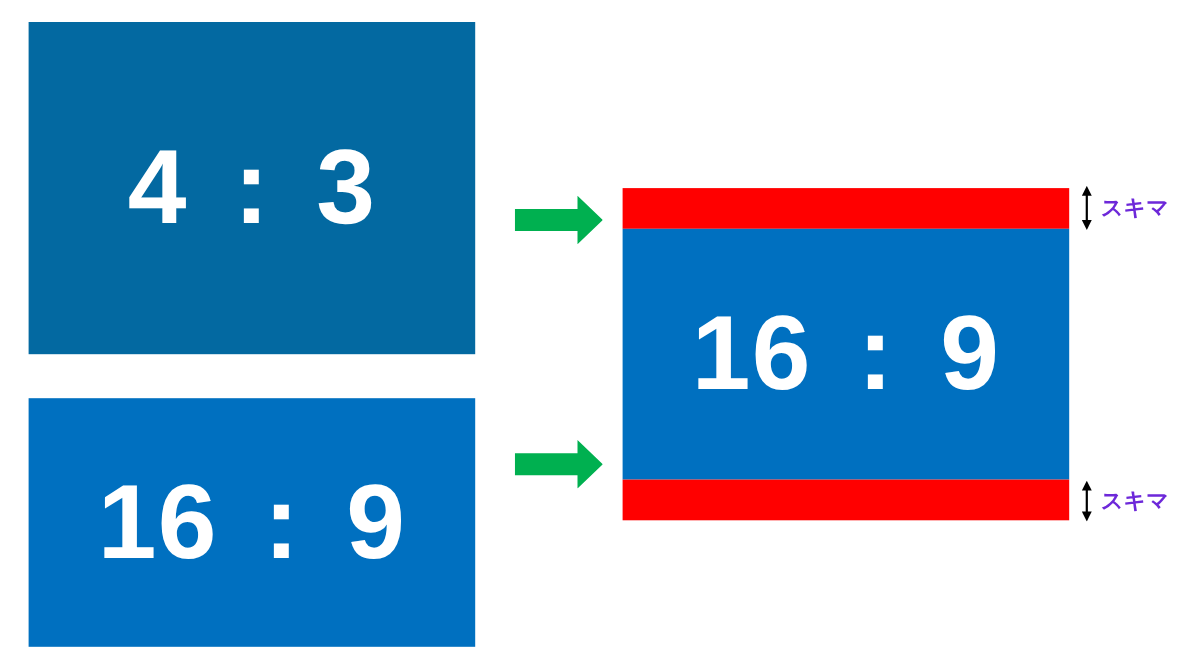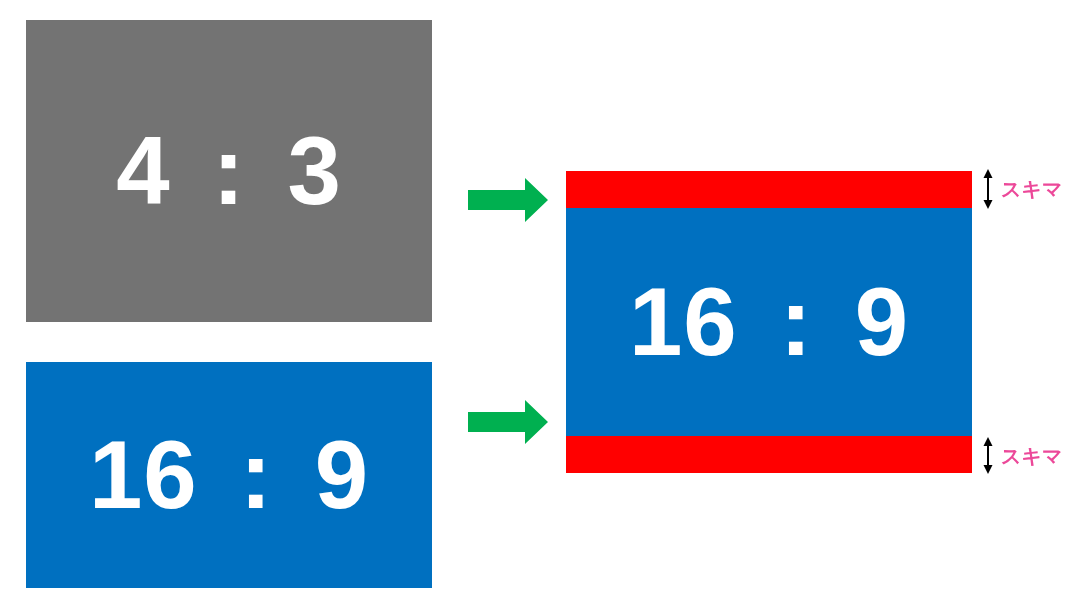--- a/index.html
+++ b/index.html
@@ -27,21 +27,21 @@
     font-size: 96px;
     line-height: 1;
     letter-spacing: 0.01em;
     word-spacing: 0.15em;
     white-space: nowrap;
     user-select: none;
   }
   .rect-source-43 {
     left: 26px; top: 20px;
     width: 406px; height: 302px;
-    background: #737373;
+    background: #0369a1;
   }
   .rect-source-169 {
     left: 26px; top: 362px;
     width: 406px; height: 226px;
     background: #0070c0;
   }
   .arrow-right {
     position: absolute;
     width: 80px; height: 44px;
   }
@@ -72,21 +72,21 @@
     align-items: center;
   }
   .gap-annotation.top { left: 982px; top: 169px; height: 40px; }
   .gap-annotation.bottom { left: 982px; top: 437px; height: 37px; }
   .double-arrow-svg {
     display: block;
     flex: 0 0 auto;
   }
   .gap-label {
     margin-left: 7px;
-    color: #ec4899;
+    color: #6d28d9;
     font-size: 20px;
     font-weight: 600;
     line-height: 1;
     white-space: nowrap;
     user-select: none;
   }
 </style>
 </head>
 <body>
 

